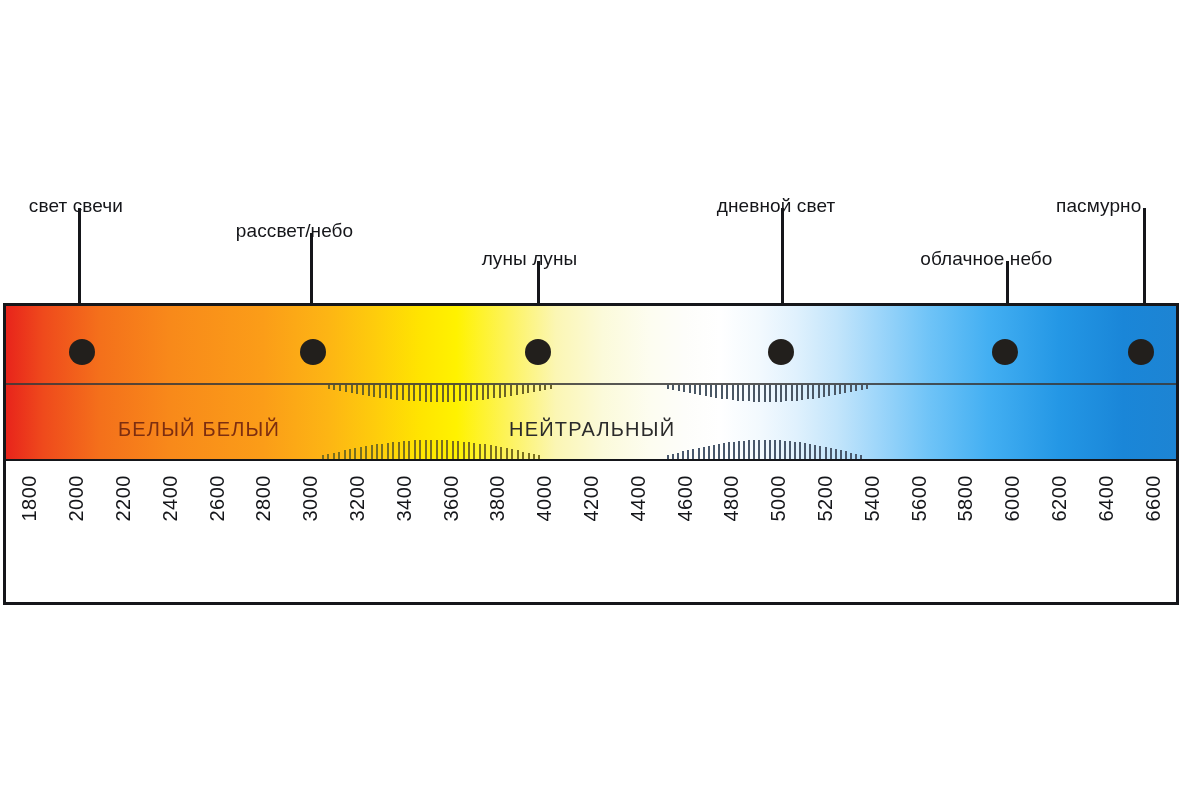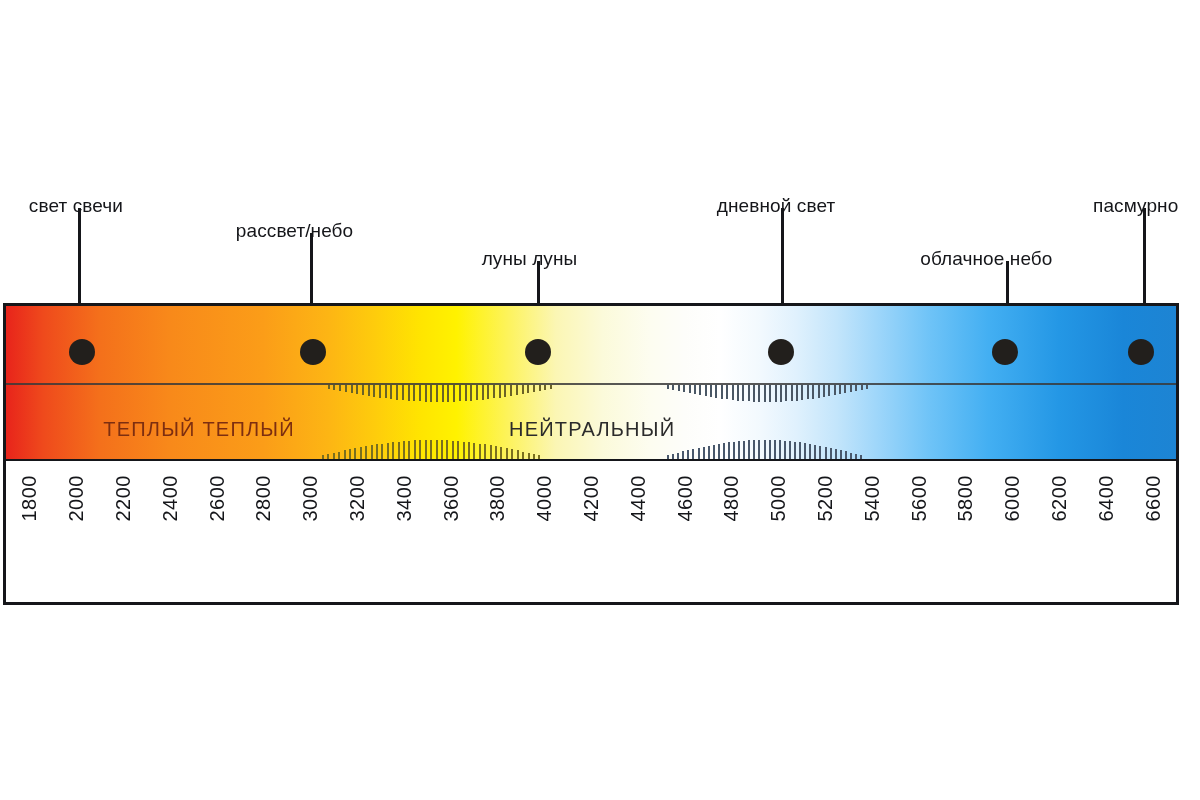--- a/index.html
+++ b/index.html
@@ -179,21 +179,21 @@
     <div class="callout-label" style="left: 28.872px; top: 196px;">свет свечи</div>
     <div class="leader-line" style="left: 78.44px; top: 208px; height: 142px;"></div>
     <div class="callout-label" style="left: 235.848px; top: 221px;">рассвет/небо</div>
     <div class="leader-line" style="left: 310.112px; top: 233px; height: 117px;"></div>
     <div class="callout-label" style="left: 481.632px; top: 249px;">луны луны</div>
     <div class="leader-line" style="left: 537.08px; top: 261px; height: 89px;"></div>
     <div class="callout-label" style="left: 716.832px; top: 196px; text-align: center;">дневной свет</div>
     <div class="leader-line" style="left: 780.512px; top: 208px; height: 142px;"></div>
     <div class="callout-label" style="left: 920.28px; top: 249px;">облачное небо</div>
     <div class="leader-line" style="left: 1006.3px; top: 261px; height: 89px;"></div>
-    <div class="callout-label" style="left: 1093px; top: 196px;">пасмурно</div>
+    <div class="callout-label" style="left: 1056px; top: 196px;">пасмурно</div>
     <div class="leader-line" style="left: 1142.72px; top: 208px; height: 142px;"></div>
   </div>
 
 <div class="chart-frame">
 
   <div class="gradient-band" id="gradient-band">
     <div class="band-divider"></div>
     <div class="tick-row upper" id="ticks-upper">
         <div class="tick" style="left: 27.5%; height: 4px; background: rgb(107, 99, 38);"></div>
         <div class="tick" style="left: 27.9872%; height: 5.04607px; background: rgb(107, 99, 38);"></div>
@@ -355,21 +355,21 @@
         <div class="tick" style="left: 72.1316%; height: 6.46892px; background: rgb(73, 88, 108);"></div>
         <div class="tick" style="left: 72.5658%; height: 5.23869px; background: rgb(73, 88, 108);"></div>
         <div class="tick" style="left: 73%; height: 4px; background: rgb(73, 88, 108);"></div>
       </div>
   <div class="marker-dot" style="left: 6.5%; top: 46px;"></div>
       <div class="marker-dot" style="left: 26.2%; top: 46px;"></div>
       <div class="marker-dot" style="left: 45.5%; top: 46px;"></div>
       <div class="marker-dot" style="left: 66.2%; top: 46px;"></div>
       <div class="marker-dot" style="left: 85.4%; top: 46px;"></div>
       <div class="marker-dot" style="left: 97%; top: 46px;"></div>
-      <div class="band-caption" style="left: 16.5%; color: rgb(125, 46, 16);">ТЕПЛЫЙ ТЕПЛЫЙ</div>
+      <div class="band-caption" style="left: 16.5%; color: rgb(125, 46, 16);">БЕЛЫЙ БЕЛЫЙ</div>
       <div class="band-caption" style="left: 50.1%; color: rgb(43, 43, 43);">НЕЙТРАЛЬНЫЙ</div>
     </div>
 
   <div class="kelvin-scale" id="kelvin-scale">
       <div class="kelvin-col" style="left: 2%;">
         <span class="kelvin-tick-label">1800</span>
       </div>
       <div class="kelvin-col" style="left: 6%;">
         <span class="kelvin-tick-label">2000</span>
       </div>

